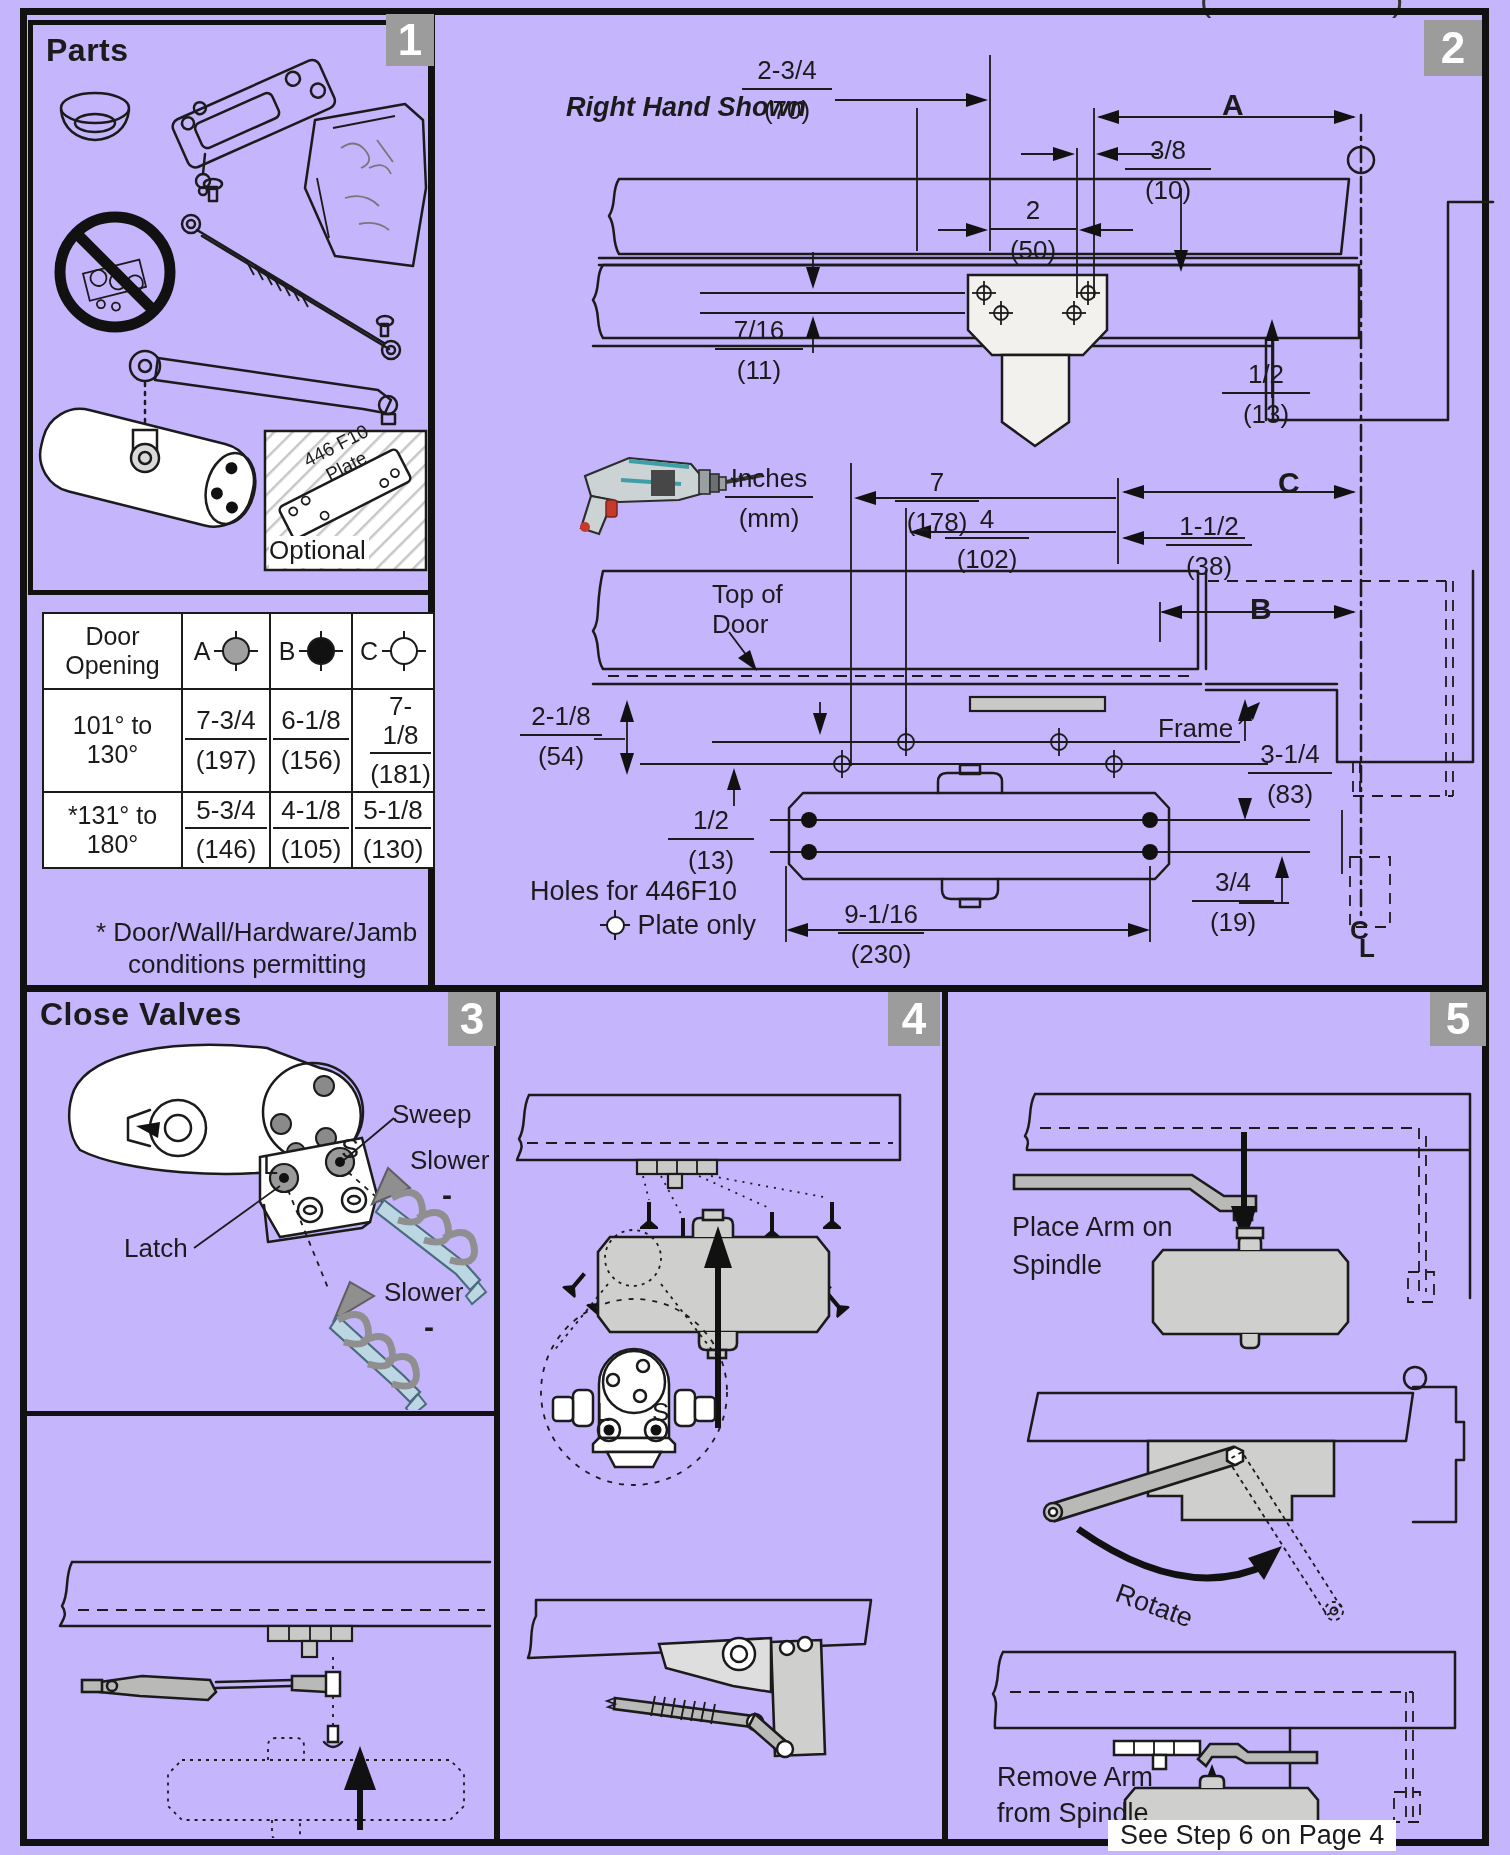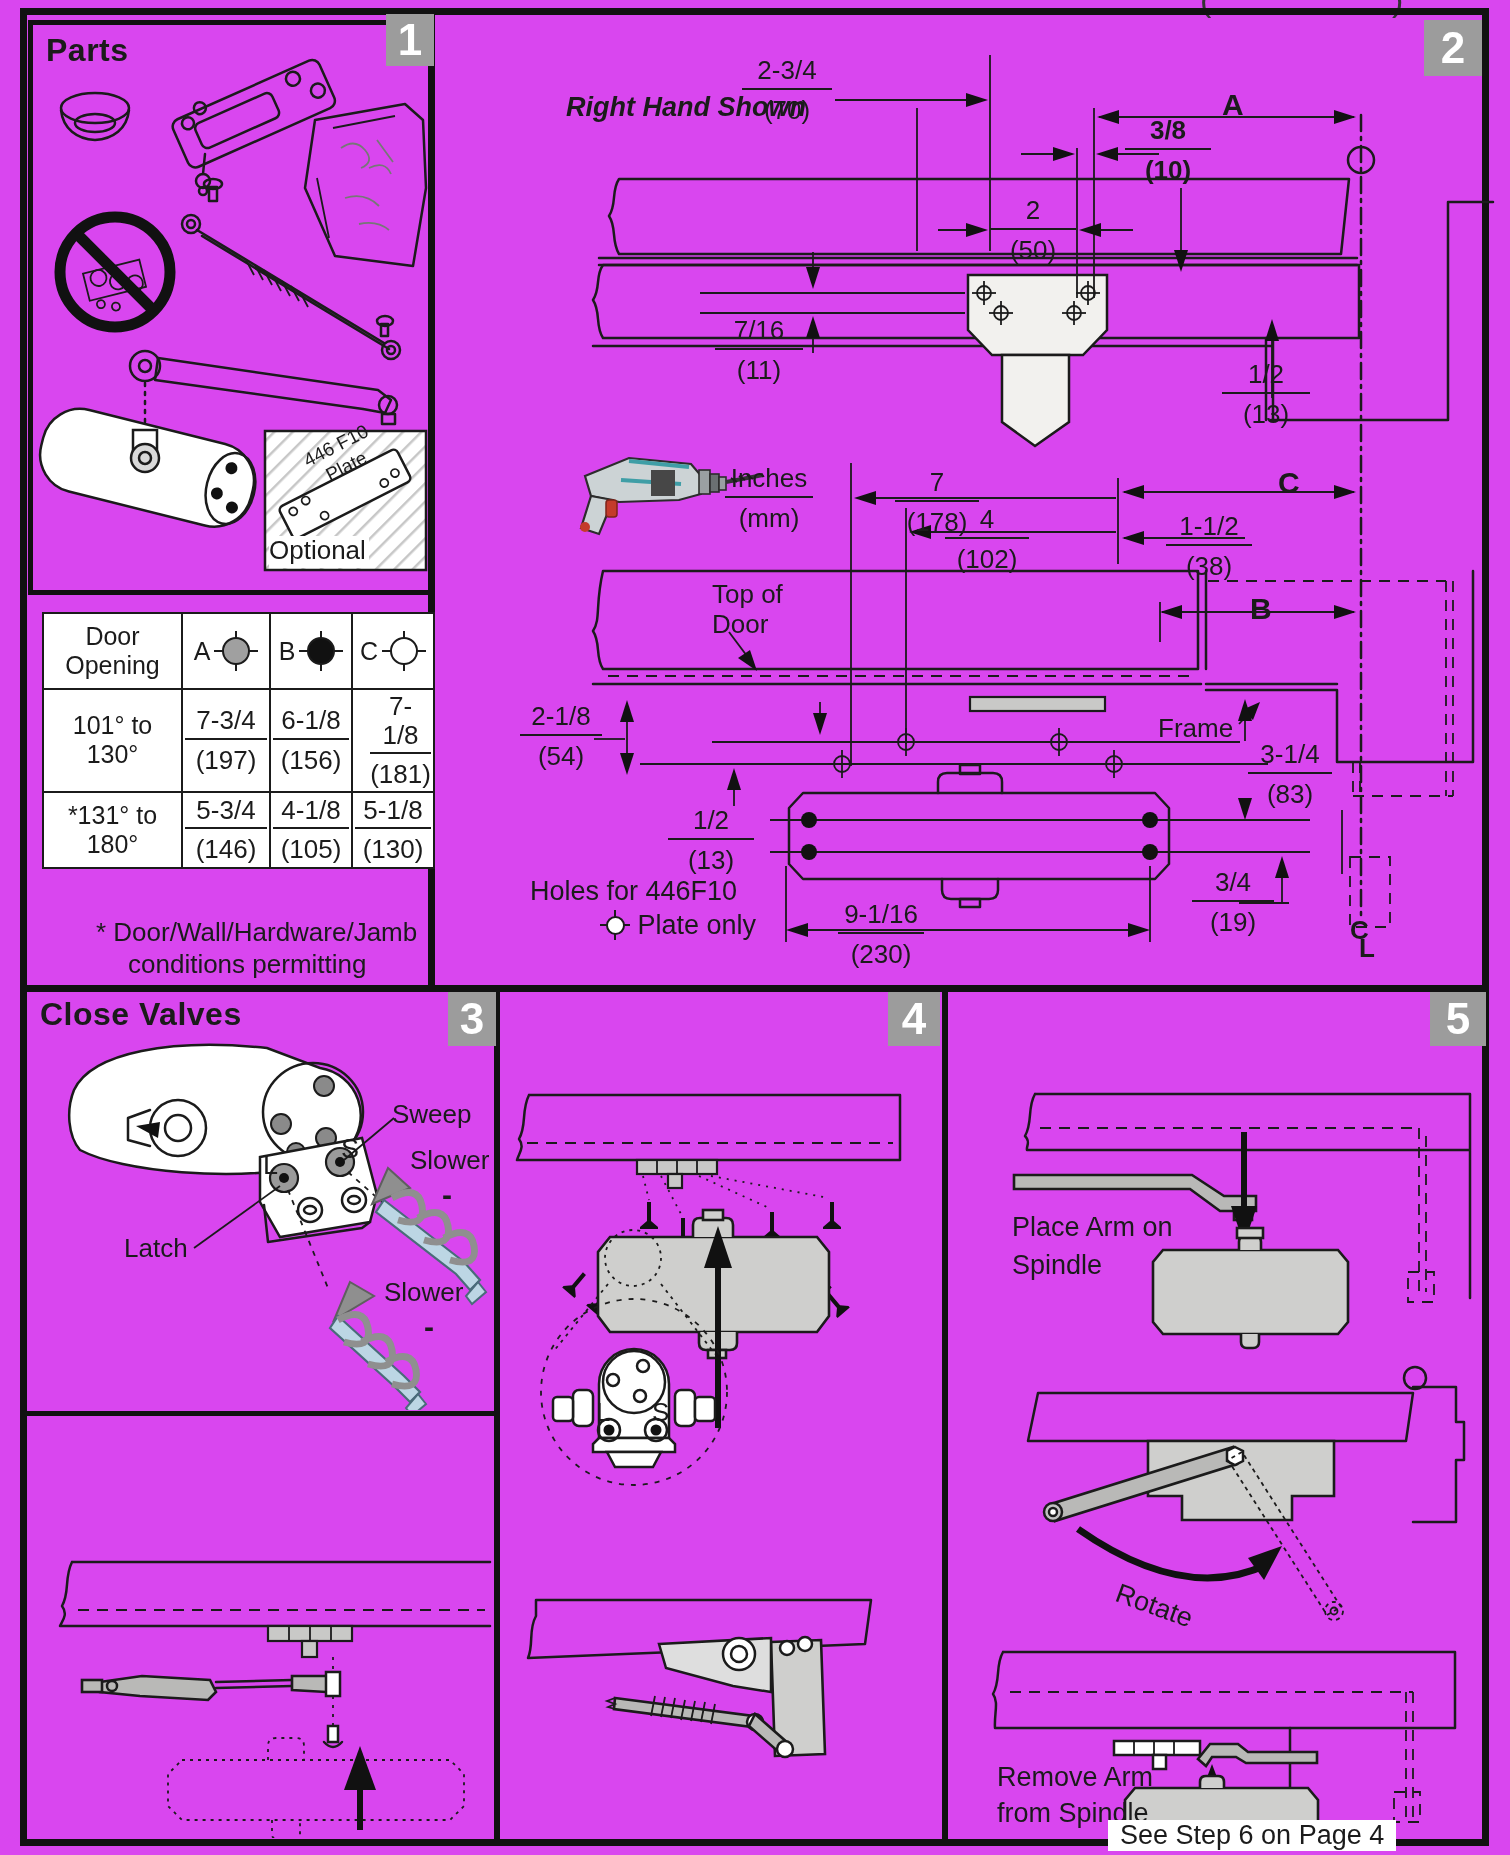--- a/index.html
+++ b/index.html
@@ -1,16 +1,16 @@
 <!DOCTYPE html>
 <html><head>
 <meta charset="utf-8">
 <style>
   html,body{margin:0;padding:0;background:#fff;}
-  .page{position:relative;width:1510px;height:1855px;background:#d946ef;overflow:hidden;
+  .page{position:relative;width:1510px;height:1855px;background:#c4b5fd;overflow:hidden;
         font-family:"Liberation Sans","DejaVu Sans",sans-serif;color:#1b1b1b;}
   .seg{position:absolute;background:#111;}
   .frame{position:absolute;border:7px solid #111;box-sizing:border-box;background:transparent;}
   .badge{position:absolute;background:#9c9c9c;color:#fff;font-weight:bold;font-size:44px;
          display:flex;align-items:center;justify-content:center;line-height:1;}
   .lbl{position:absolute;font-size:26px;line-height:1.15;white-space:nowrap;}
   .b{font-weight:bold;}
   .i{font-style:italic;}
   .title{position:absolute;font-size:32px;font-weight:bold;white-space:nowrap;letter-spacing:.5px;}
   .dim{position:absolute;text-align:center;font-size:26px;line-height:1.1;}
@@ -417,21 +417,21 @@
       <line x1="293" y1="474" x2="330" y2="467" stroke="#333" stroke-width="4"></line>
       <path class="thin" d="M298,470 l6,4 M306,468 l6,4 M314,467 l6,4"></path>
     </g>
   </svg>
 
   <div class="lbl b i" style="left:566px;top:92px;font-size:27px;">Right Hand Shown</div>
   <div class="dim" style="left:742px;top:56px;width:90px;">
       <span class="top">2-3/4</span>
       <span class="bot">(70)</span>
     </div>
-  <div class="dim" style="left:1125px;top:116px;width:86px;font-weight:bold;">
+  <div class="dim" style="left:1125px;top:136px;width:86px;">
       <span class="top">3/8</span>
       <span class="bot">(10)</span>
     </div>
   <div class="dim" style="left:990px;top:196px;width:86px;">
       <span class="top">2</span>
       <span class="bot">(50)</span>
     </div>
   <div class="lbl b" style="left:1222px;top:88px;font-size:30px;">A</div>
   <div class="dim" style="left:715px;top:316px;width:88px;">
       <span class="top">7/16</span>

